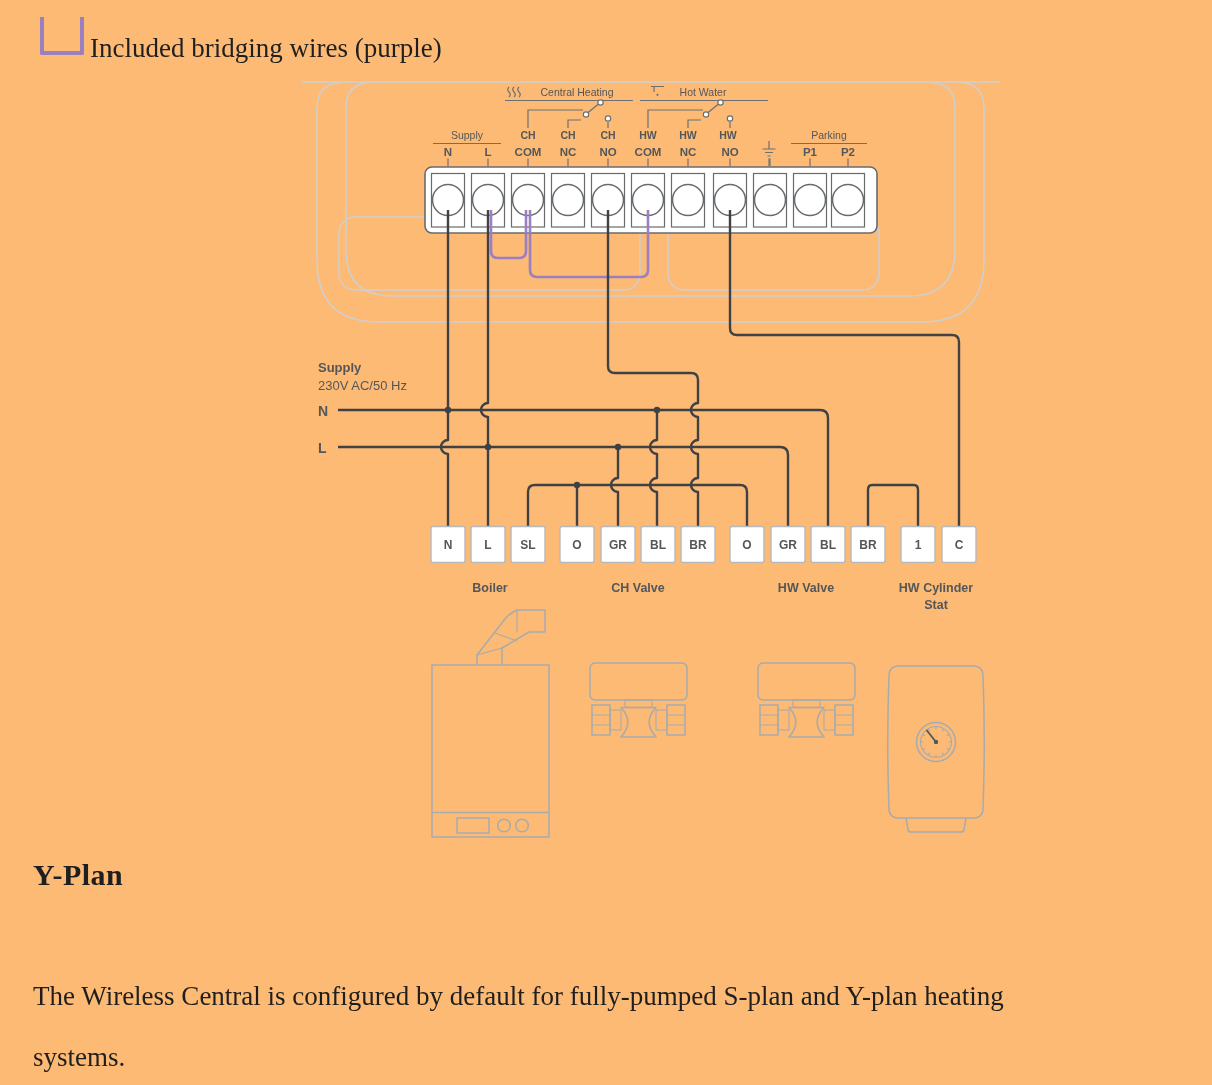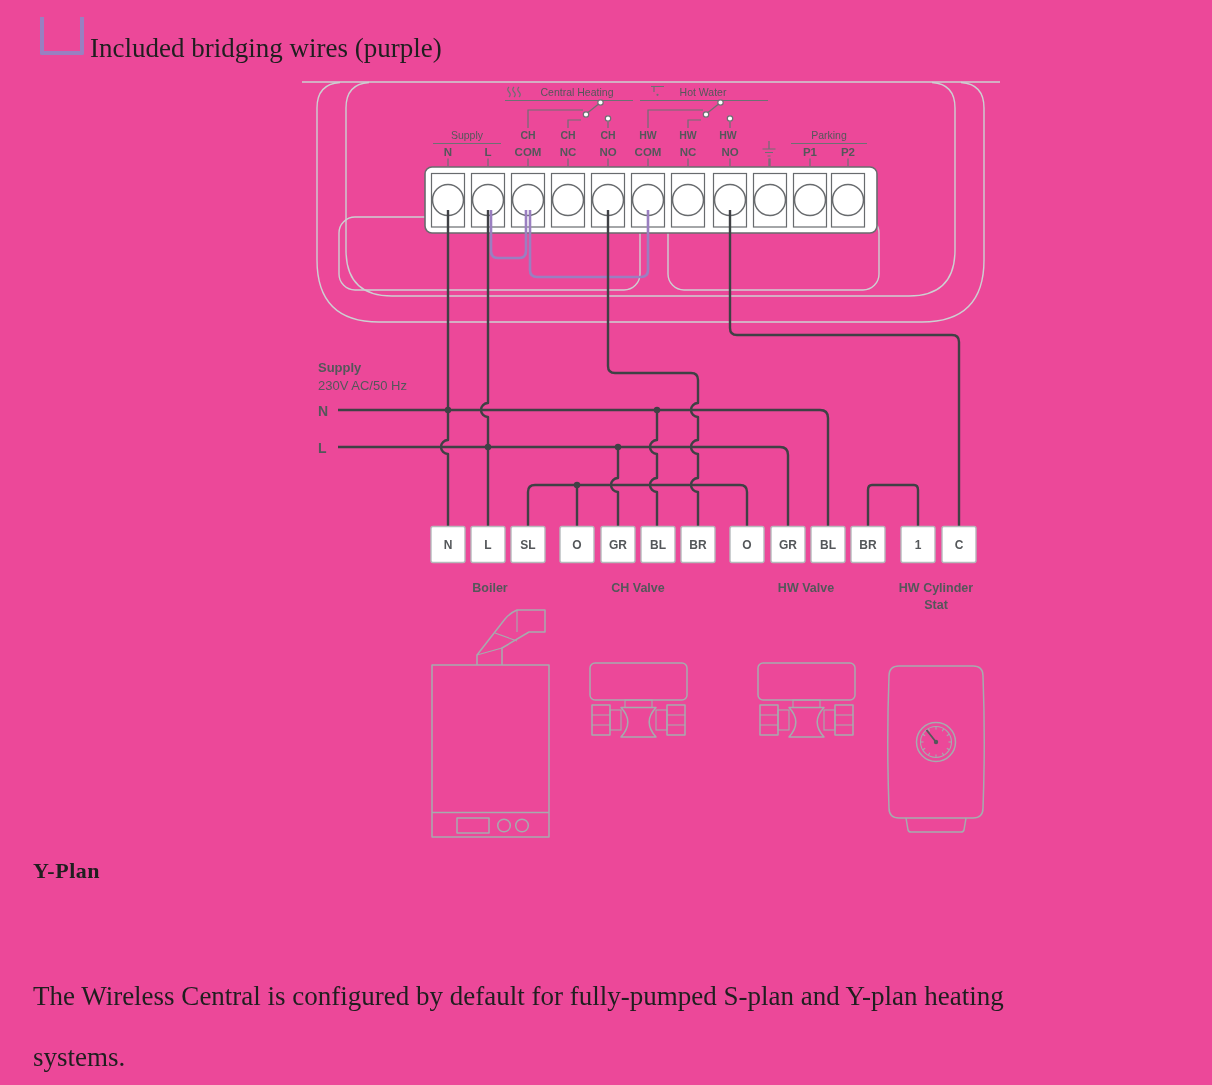--- a/index.html
+++ b/index.html
@@ -1,21 +1,21 @@
 <!DOCTYPE html>
 <html><head>
 <meta charset="utf-8">
 <style>
   html,body{margin:0;padding:0;background:#ffffff;}
-  #page{position:relative;width:1212px;height:1085px;background:#ec4899;overflow:hidden;
+  #page{position:relative;width:1212px;height:1085px;background:#fdba74;overflow:hidden;
         font-family:"Liberation Serif",serif;color:#1f1f1f;}
   .serif-note{position:absolute;left:90px;top:33px;font-size:27px;white-space:nowrap;}
   .bracket{position:absolute;left:40px;top:17px;width:36px;height:34px;
            border:4.5px solid #9a7fc1;border-top:none;border-radius:0 0 2px 2px;}
-  .h-yplan{position:absolute;left:33px;top:858px;font-size:22px;font-weight:bold;letter-spacing:.5px;}
+  .h-yplan{position:absolute;left:33px;top:858px;font-size:30px;font-weight:bold;letter-spacing:.5px;}
   .bodytext{position:absolute;left:33px;top:966px;font-size:27px;line-height:61px;}
   .bodytext span{display:block;white-space:nowrap;}
   #diag{position:absolute;left:290px;top:78px;width:722px;height:770px;}
   
   text{font-family:"Liberation Sans",sans-serif;fill:#54575a;}
   .tb{font-weight:bold;}
   .f9{font-size:10.5px;} .f11{font-size:11.5px;} .f12{font-size:12px;} .f13{font-size:12.5px;}
   .fs13{font-size:13px;} .fs14{font-size:14px;}
   .mid{text-anchor:middle;}
   .housing{stroke:#cdd0d2;stroke-width:1.4;fill:none;}

